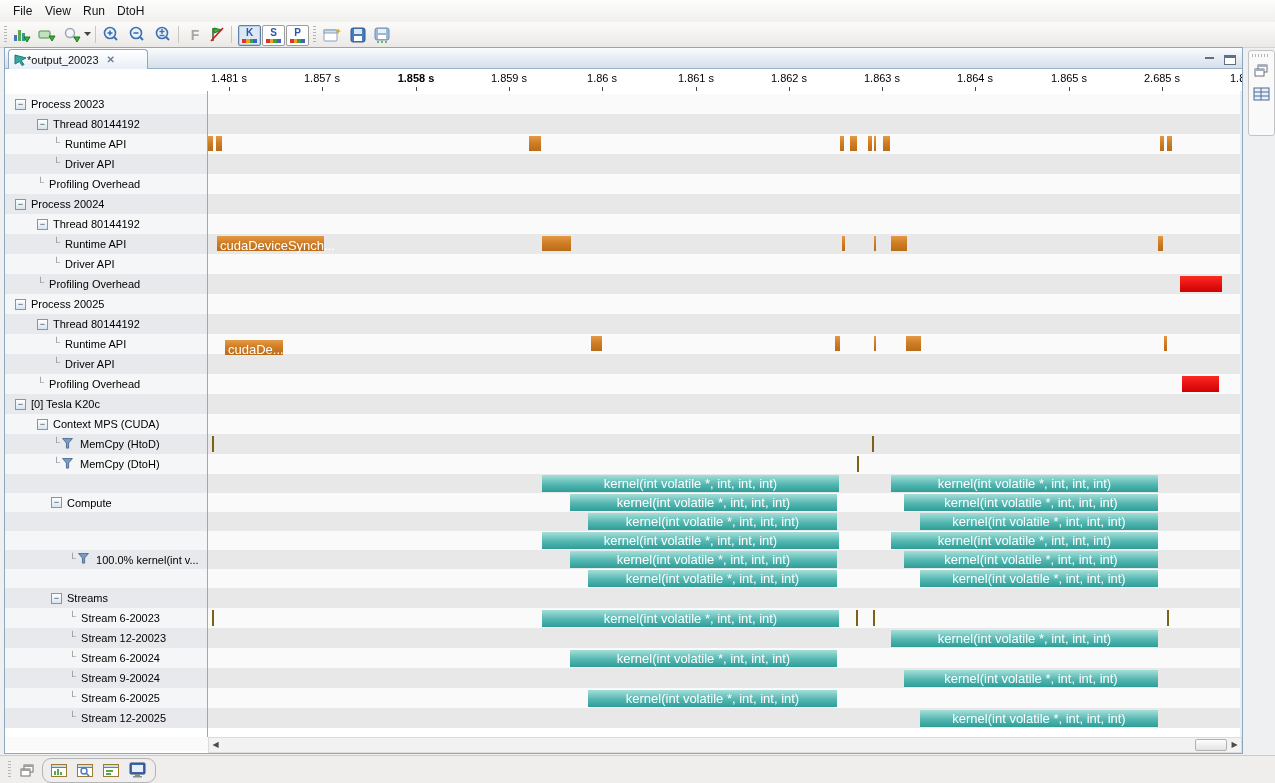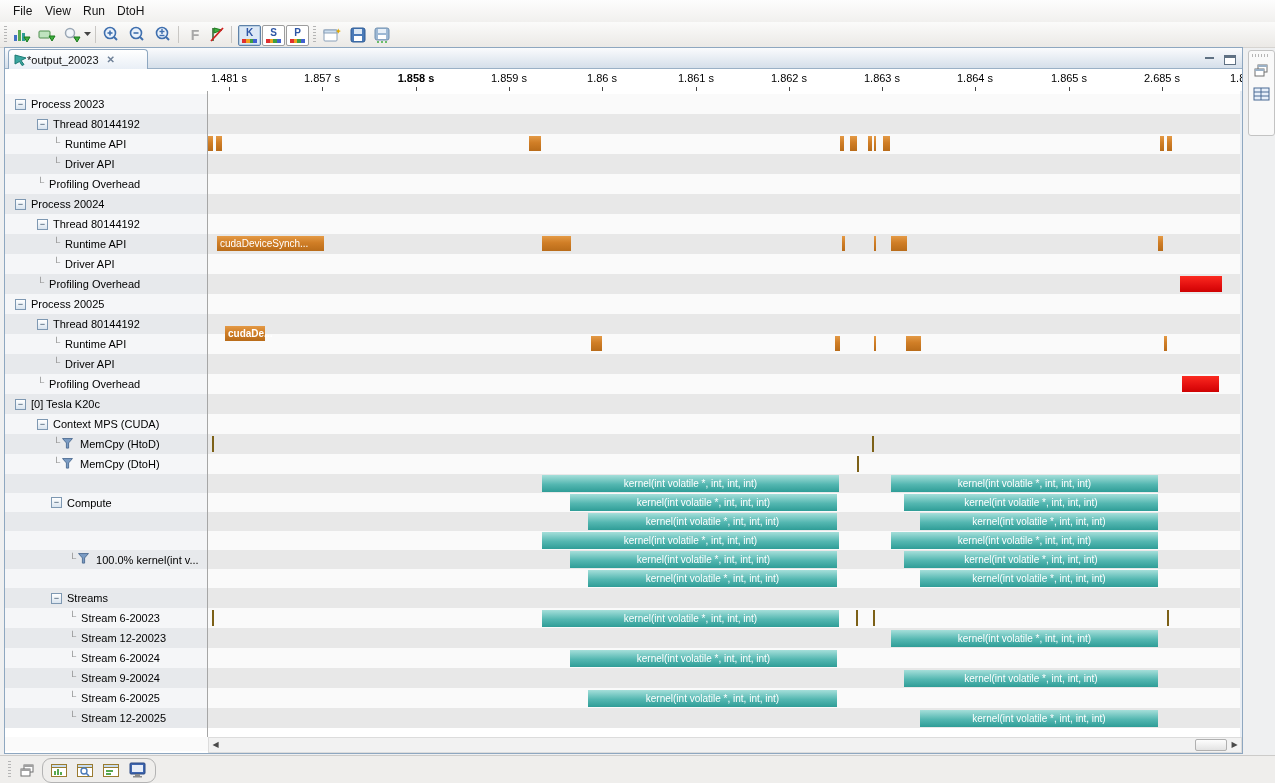--- a/index.html
+++ b/index.html
@@ -48,21 +48,21 @@
   .elbow{color:#8a8a8a;font-size:10px;flex:none;margin-top:-3px;}
   .funnel{flex:none;margin:0 2px;}
   .tree-label{margin-left:5px;white-space:nowrap;}
   
   .bar{position:absolute;}
   .bar-api{background:linear-gradient(180deg,#e49a46 0%,#d07e26 45%,#b96c1a 100%);}
   .bar-red{background:linear-gradient(180deg,#fb2b20 0%,#e30f0f 60%,#ce0202 100%);}
   .bar-k{background:linear-gradient(180deg,#a5dfda 0%,#54b7b1 55%,#2f9d97 100%);
          display:flex;align-items:center;justify-content:center;overflow:hidden;}
   .bar-mc{background:#7d6117;}
-  .bar-label{font-size:10px;color:#ffffff;white-space:nowrap;}
+  .bar-label{font-size:13px;color:#ffffff;white-space:nowrap;}
   .bar-label.lft{position:absolute;left:3px;top:2px;}
   
   .hscroll{position:absolute;left:208px;top:737px;width:1032px;height:14px;background:#f2f2f2;border:1px solid #dcdcdc;}
   .hs-arrow{position:absolute;top:0;width:13px;height:12px;display:flex;align-items:center;justify-content:center;
             font-size:8px;color:#4a4a4a;background:#f2f2f2;}
   .hs-thumb{position:absolute;left:986px;top:1px;width:30px;height:10px;background:linear-gradient(#fdfdfd,#e3e3e3);
             border:1px solid #b0b0b0;border-radius:2px;}
   .below-scroll{position:absolute;left:5px;top:737px;width:203px;height:14px;background:#fafafa;}
   
   .rstrip{position:absolute;left:1248px;top:50px;width:25px;height:84px;background:#f9f9f9;
@@ -441,21 +441,21 @@
       <div class="bar bar-api" style="left: 1162px; top: 45px; width: 5px; height: 15px;"></div>
       <div class="bar bar-api" style="left: 212px; top: 145px; width: 107px; height: 15px;">
         <span class="bar-label lft">cudaDeviceSynch...</span>
       </div>
       <div class="bar bar-api" style="left: 537px; top: 145px; width: 29px; height: 15px;"></div>
       <div class="bar bar-api" style="left: 837px; top: 145px; width: 3px; height: 15px;"></div>
       <div class="bar bar-api" style="left: 869px; top: 145px; width: 2px; height: 15px;"></div>
       <div class="bar bar-api" style="left: 886px; top: 145px; width: 16px; height: 15px;"></div>
       <div class="bar bar-api" style="left: 1153px; top: 145px; width: 5px; height: 15px;"></div>
       <div class="bar bar-red" style="left: 1175px; top: 185px; width: 42px; height: 16px;"></div>
-      <div class="bar bar-api" style="left: 220px; top: 235px; width: 40px; height: 15px; font-weight: bold;">
+      <div class="bar bar-api" style="left: 220px; top: 249px; width: 58px; height: 15px;">
         <span class="bar-label lft">cudaDe...</span>
       </div>
       <div class="bar bar-api" style="left: 586px; top: 245px; width: 11px; height: 15px;"></div>
       <div class="bar bar-api" style="left: 830px; top: 245px; width: 5px; height: 15px;"></div>
       <div class="bar bar-api" style="left: 869px; top: 245px; width: 2px; height: 15px;"></div>
       <div class="bar bar-api" style="left: 901px; top: 245px; width: 15px; height: 15px;"></div>
       <div class="bar bar-api" style="left: 1159px; top: 245px; width: 3px; height: 15px;"></div>
       <div class="bar bar-red" style="left: 1177px; top: 285px; width: 37px; height: 16px;"></div>
       <div class="bar bar-mc" style="left: 207px; top: 345px; width: 2px; height: 16px;"></div>
       <div class="bar bar-mc" style="left: 867px; top: 345px; width: 2px; height: 16px;"></div>

